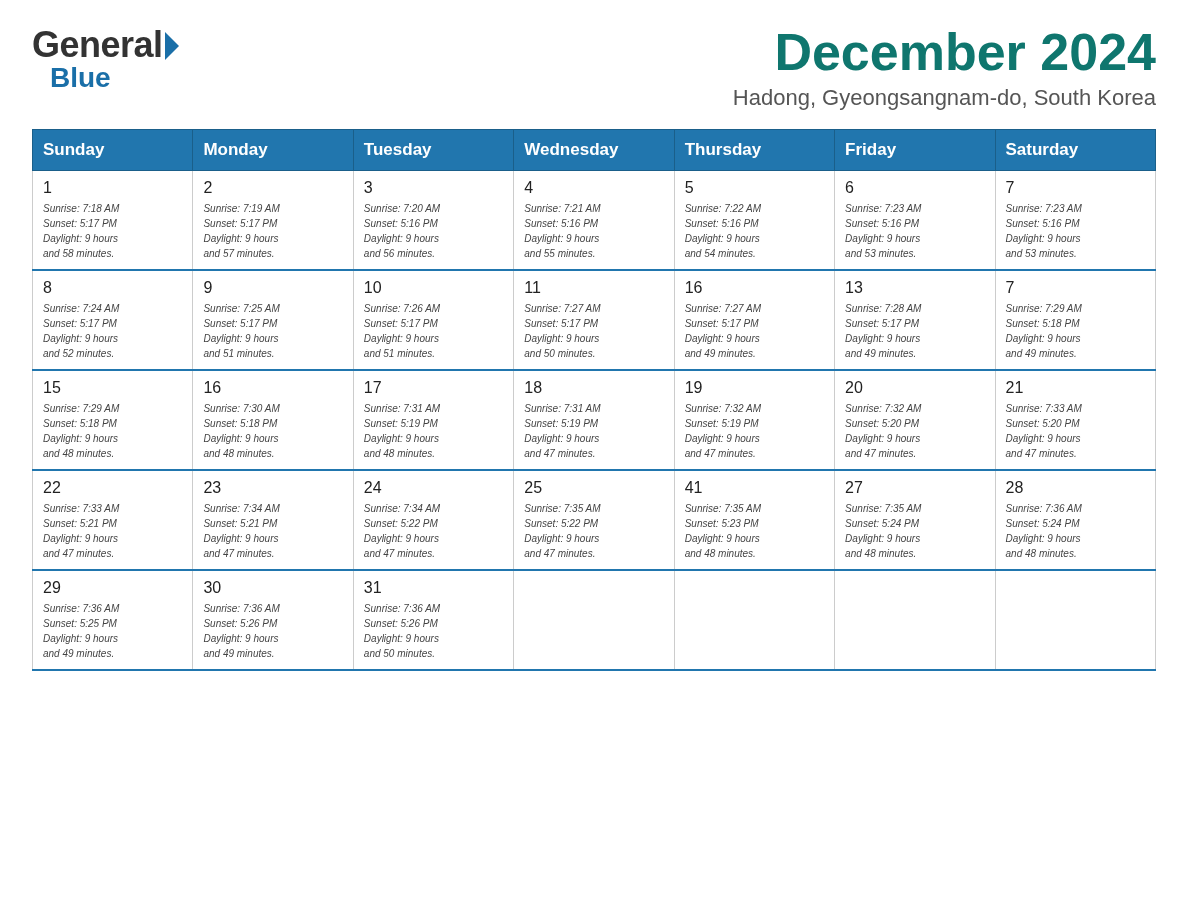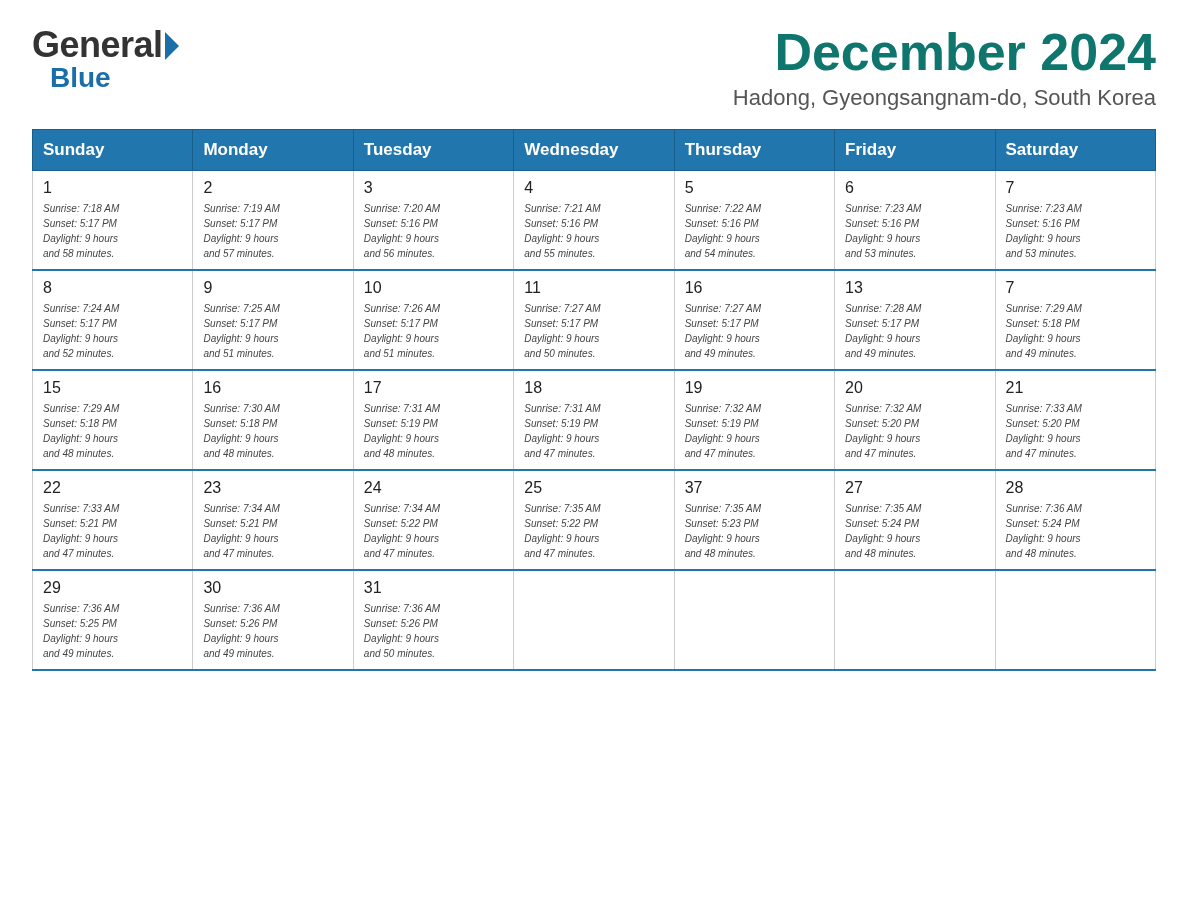--- a/index.html
+++ b/index.html
@@ -359,21 +359,21 @@
         <td>
         <span class="day-num">25</span>
         <div class="day-info">
           Sunrise: 7:35 AM<br>
           Sunset: 5:22 PM<br>
           Daylight: 9 hours<br>
           and 47 minutes.
         </div>
       </td>
         <td>
-        <span class="day-num">37</span>
+        <span class="day-num">41</span>
         <div class="day-info">
           Sunrise: 7:35 AM<br>
           Sunset: 5:23 PM<br>
           Daylight: 9 hours<br>
           and 48 minutes.
         </div>
       </td>
         <td>
         <span class="day-num">27</span>
         <div class="day-info">

